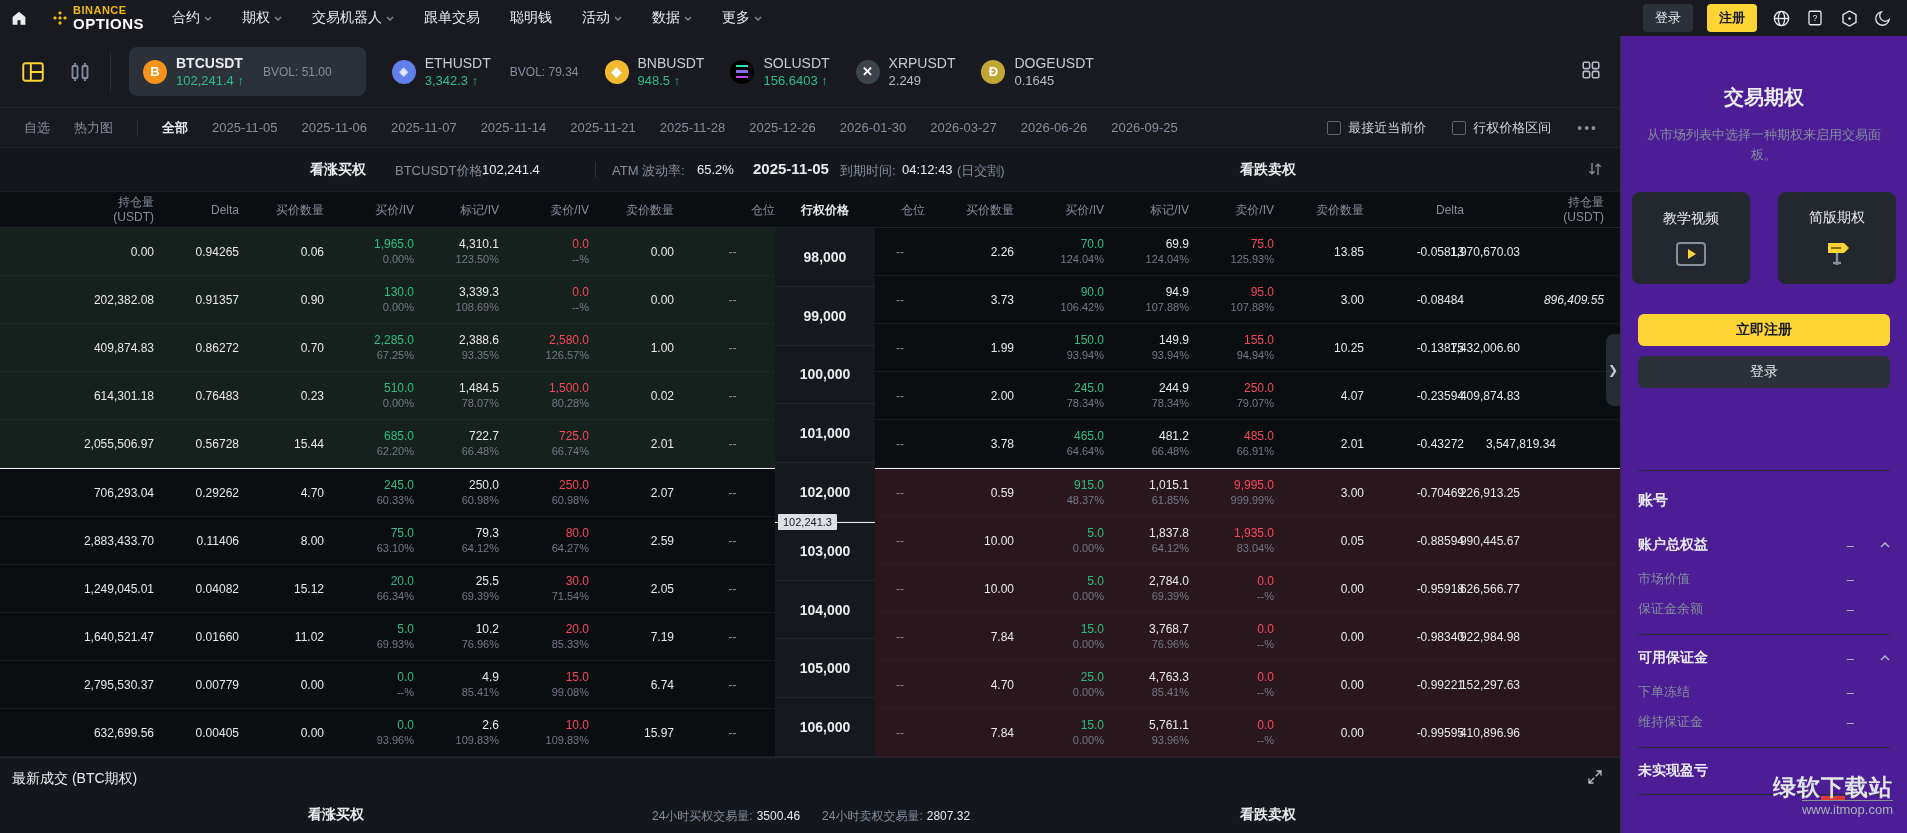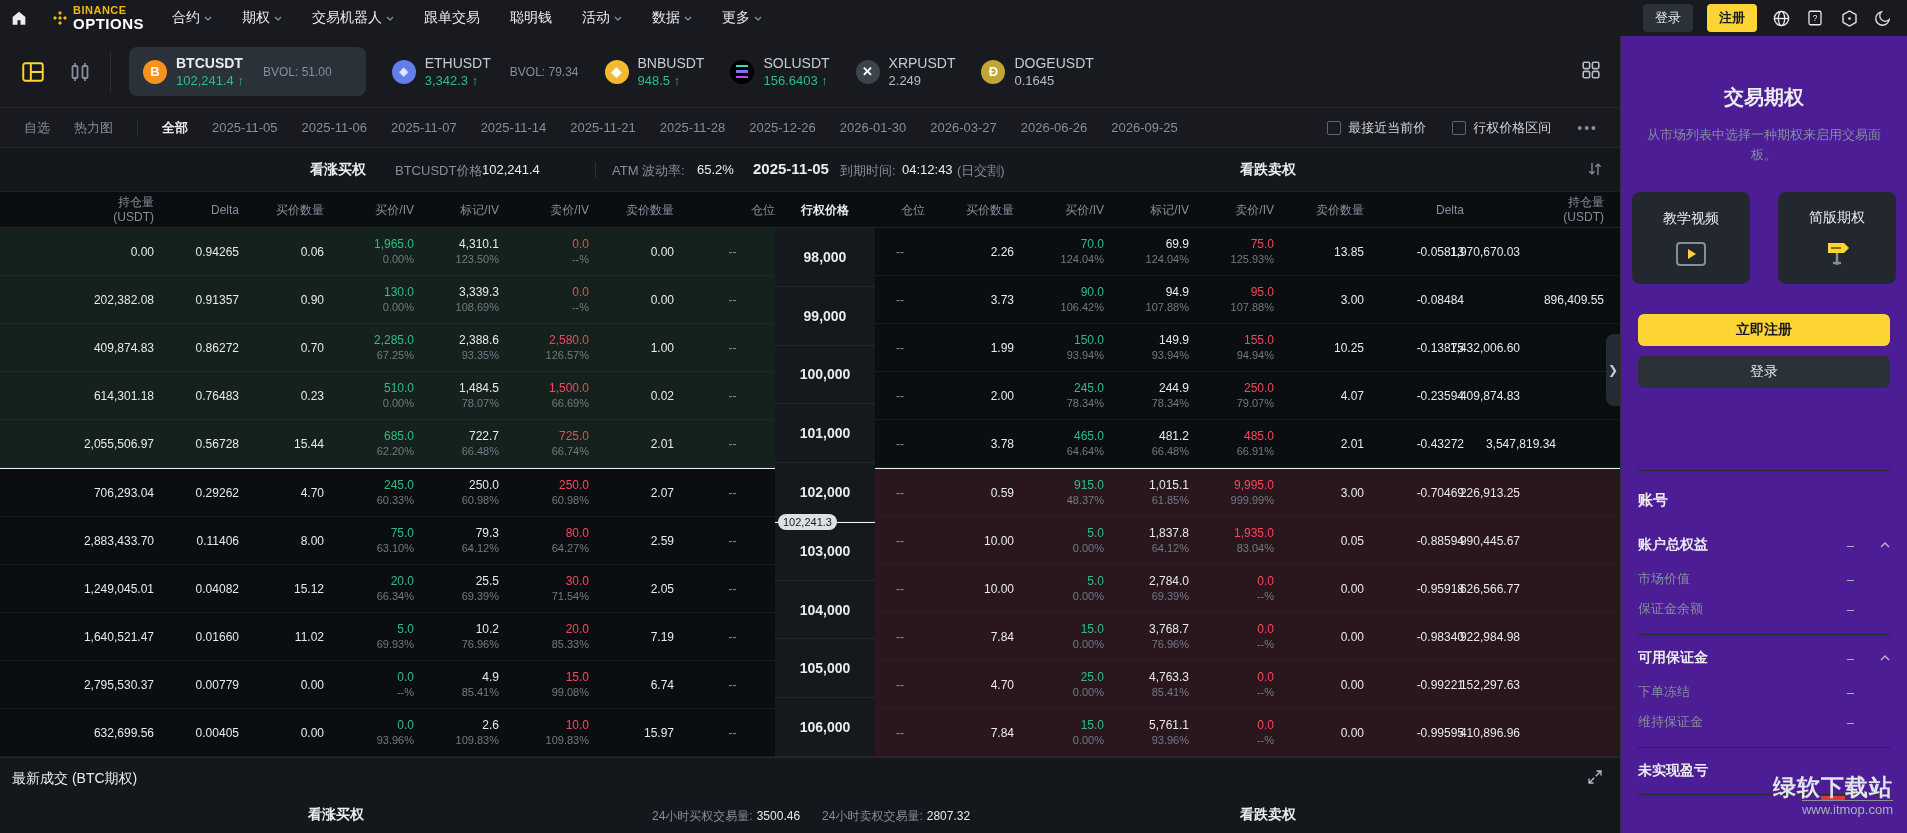--- a/index.html
+++ b/index.html
@@ -87,21 +87,21 @@
   .cell.center { justify-content:center; padding-right:0; }
   .cell.two { flex-direction:column; justify-content:center; align-items:flex-end; line-height:1.35; }
   .iv { font-size:11px; color:#717a86; }
   .green { color:#2ebd85; } .red { color:#f6465d; }
   .posdash { color:#848e9c; }
   #strikecol { width:100px; background:#15181d; display:flex; flex-direction:column; position:relative; }
   .scell { flex:1; display:flex; align-items:center; justify-content:center; font-size:14px; font-weight:bold;
     color:#eaecef; border-bottom:1px solid #23272e; }
   #spline { position:absolute; left:0; top:294px; width:100%; height:1px; background:#eef1f3; }
   #pchip { position:absolute; left:3px; top:294px; transform:translateY(-50%); background:#dde1e6; color:#17191c;
-    font-size:11px; padding:2px 5px; border-radius:8px; z-index:5; white-space:nowrap; }
+    font-size:11px; padding:2px 5px; border-radius:1px; z-index:5; white-space:nowrap; }
   #side-toggle { position:absolute; left:1606px; top:298px; width:14px; height:72px; background:rgba(43,49,57,.85);
     border-radius:8px 0 0 8px; display:flex; align-items:center; justify-content:center; color:#c7cdd4;
     font-size:12px; cursor:pointer; z-index:6; }
 
   
   #tradesbar { position:absolute; left:0; top:721px; width:1620px; height:76px; background:#14171c;
     border-top:1px solid #23282e; }
   #tradesbar .title { position:absolute; left:12px; top:12px; font-size:14px; color:#eaecef; }
   #expand-ic { position:absolute; right:16px; top:10px; cursor:pointer; }
   .bott { position:absolute; top:48px; font-size:14px; font-weight:bold; color:#eaecef; }
@@ -473,21 +473,21 @@
           <div class="cell two">
             <span class="green">510.0</span>
             <span class="iv">0.00%</span>
           </div>
           <div class="cell two">
             <span class="">1,484.5</span>
             <span class="iv">78.07%</span>
           </div>
           <div class="cell two">
             <span class="red">1,500.0</span>
-            <span class="iv">66.69%</span>
+            <span class="iv">80.28%</span>
           </div>
           <div class="cell">0.02</div>
           <div class="cell center posdash">--</div>
         </div>
         <div class="trow grid-l gr">
           <div class="cell">2,055,506.97</div>
           <div class="cell">0.56728</div>
           <div class="cell">15.44</div>
           <div class="cell two">
             <span class="green">685.0</span>
@@ -662,21 +662,21 @@
           <div class="cell two">
             <span class="">94.9</span>
             <span class="iv">107.88%</span>
           </div>
           <div class="cell two">
             <span class="red">95.0</span>
             <span class="iv">107.88%</span>
           </div>
           <div class="cell">3.00</div>
           <div class="cell">-0.08484</div>
-          <div class="cell" style="">896,409.55</div>
+          <div class="cell" style=" font-style: italic;">896,409.55</div>
         </div>
         <div class="trow grid-r">
           <div class="cell center posdash">--</div>
           <div class="cell">1.99</div>
           <div class="cell two">
             <span class="green">150.0</span>
             <span class="iv">93.94%</span>
           </div>
           <div class="cell two">
             <span class="">149.9</span>

